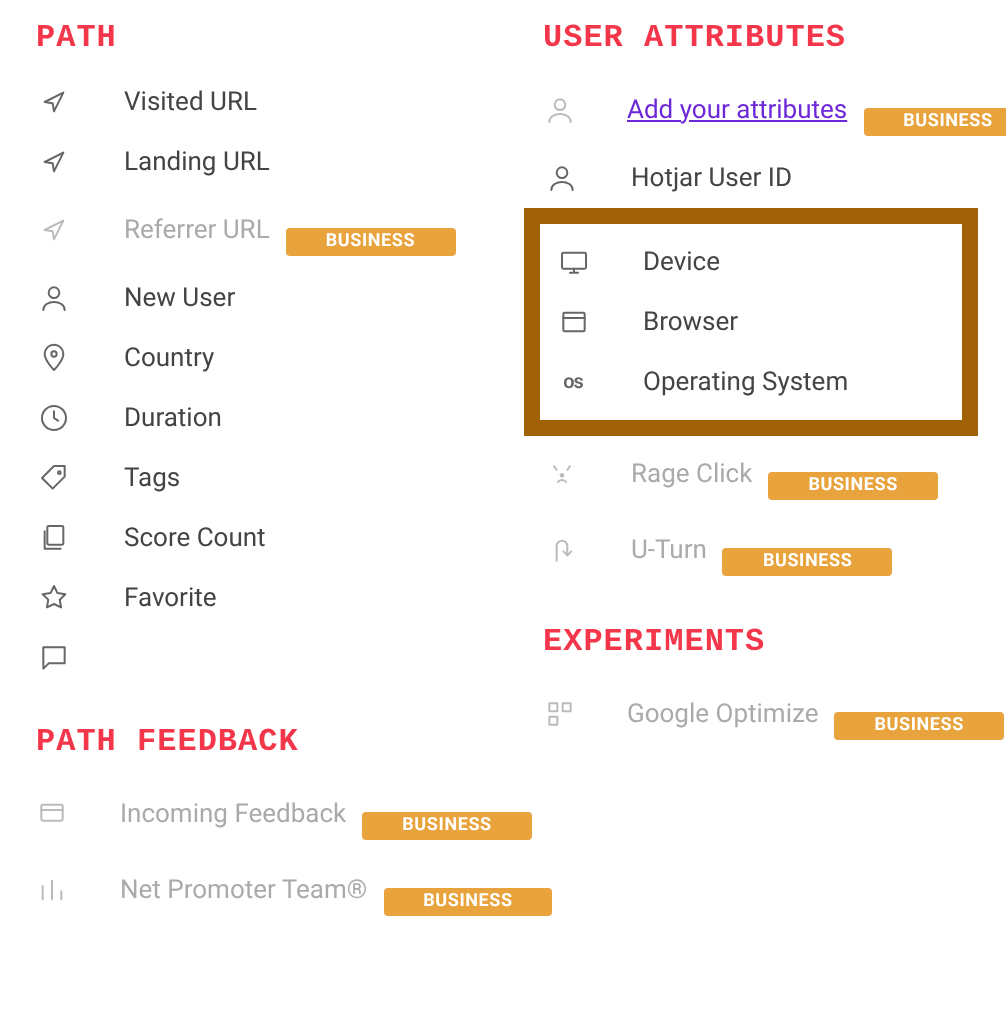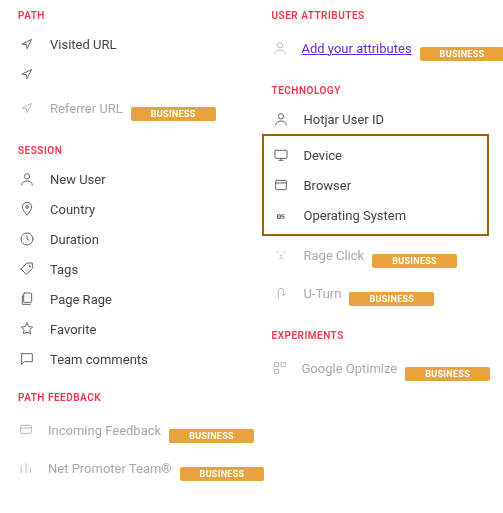--- a/index.html
+++ b/index.html
@@ -10,46 +10,46 @@
     height: 513px;
     padding: 10px 18px;
     display: flex;
     color: #333;
   }
   .col { flex: 1; }
   .col-left { padding-right: 30px; }
   .col-right { padding-left: 10px; }
 
   .section-header {
-    font-size: 10px;
+    font-size: 16px;
     letter-spacing: 0.5px;
     color: #f4364b;
     font-weight: 600;
     margin-top: 18px;
     margin-bottom: 8px;
+    font-family: Liberation Mono, monospace;
   }
   .section-header:first-child { margin-top: 0; }
 
   .item {
     display: flex;
     align-items: center;
     padding: 6px 0;
     font-size: 13px;
     color: #444;
     cursor: pointer;
   }
   .item .icon {
     width: 18px;
     height: 18px;
-    margin-right: 14px;
+    margin-right: 26px;
     display: flex;
     align-items: center;
     justify-content: center;
     color: #666;
-    font-family: Liberation Serif, serif;
   }
   .item.muted { color: #aaa; }
   .item.muted .icon { color: #bbb; }
   .item .label { flex: 0 0 auto; }
   .item .badge { margin-left: 8px; }
 
   .badge {
     background: #e8a33d;
     color: #fff;
     font-size: 9px;
@@ -59,21 +59,21 @@
     letter-spacing: 0.3px;
     margin-top: 12px;
   }
 
   .add-link {
     color: #6d28d9;
     text-decoration: underline;
   }
 
   .highlight-box {
-    border: 2px solid #a16207;
+    border: 8px solid #a16207;
     padding: 4px 8px;
     margin-left: -10px;
     margin-right: -4px;
   }
 
   svg { width: 16px; height: 16px; stroke: currentColor; fill: none; stroke-width: 1.5; stroke-linecap: round; stroke-linejoin: round; }
   .os-text { font-size: 10px; font-weight: 600; letter-spacing: -0.5px; color: #666; }
 </style>
 </head>
 <body>
@@ -89,32 +89,32 @@
         </svg>
       </span>
     <span class="label">Visited URL</span>
   </div>
   <div class="item">
     <span class="icon">
         <svg viewBox="0 0 24 24">
           <path d="M5 12l14-7-7 14-1-6-6-1z"></path>
         </svg>
       </span>
+    <span class="label">Landing URL</span>
   </div>
   <div class="item muted">
     <span class="icon">
         <svg viewBox="0 0 24 24">
           <path d="M5 12l14-7-7 14-1-6-6-1z"></path>
         </svg>
       </span>
     <span class="label">Referrer URL</span>
     <span class="badge">BUSINESS</span>
   </div>
 
-  <div class="section-header">SESSION</div>
 
   <div class="item">
     <span class="icon">
         <svg viewBox="0 0 24 24">
           <circle cx="12" cy="8" r="4"></circle>
           <path d="M4 21c0-4 4-6 8-6s8 2 8 6"></path>
         </svg>
       </span>
     <span class="label">New User</span>
   </div>
@@ -145,37 +145,36 @@
       </span>
     <span class="label">Tags</span>
   </div>
   <div class="item">
     <span class="icon">
         <svg viewBox="0 0 24 24">
           <rect x="7" y="3" width="12" height="14" rx="1"></rect>
           <path d="M5 7v13h12"></path>
         </svg>
       </span>
-    <span class="label">Page Rage</span>
+    <span class="label">Score Count</span>
   </div>
   <div class="item">
     <span class="icon">
         <svg viewBox="0 0 24 24">
           <path d="M12 3l2.6 5.3 5.9.9-4.2 4.1 1 5.8L12 16.5 6.7 19l1-5.8L3.5 9.2l5.9-.9L12 3z"></path>
         </svg>
       </span>
     <span class="label">Favorite</span>
   </div>
   <div class="item">
     <span class="icon">
         <svg viewBox="0 0 24 24">
           <path d="M4 4h16v12H8l-4 4V4z"></path>
         </svg>
       </span>
-    <span class="label">Team comments</span>
   </div>
 
   <div class="section-header">PATH FEEDBACK</div>
 
   <div class="item muted">
     <span class="icon">
         <svg viewBox="0 0 24 24">
           <rect x="4" y="5" width="16" height="12" rx="1"></rect>
           <path d="M4 9h16"></path>
         </svg>
@@ -202,21 +201,20 @@
     <span class="icon">
         <svg viewBox="0 0 24 24">
           <circle cx="12" cy="8" r="4"></circle>
           <path d="M4 21c0-4 4-6 8-6s8 2 8 6"></path>
         </svg>
       </span>
     <span class="label add-link">Add your attributes</span>
     <span class="badge">BUSINESS</span>
   </div>
 
-  <div class="section-header">TECHNOLOGY</div>
 
   <div class="item">
     <span class="icon">
         <svg viewBox="0 0 24 24">
           <circle cx="12" cy="8" r="4"></circle>
           <path d="M4 21c0-4 4-6 8-6s8 2 8 6"></path>
         </svg>
       </span>
     <span class="label">Hotjar User ID</span>
   </div>

